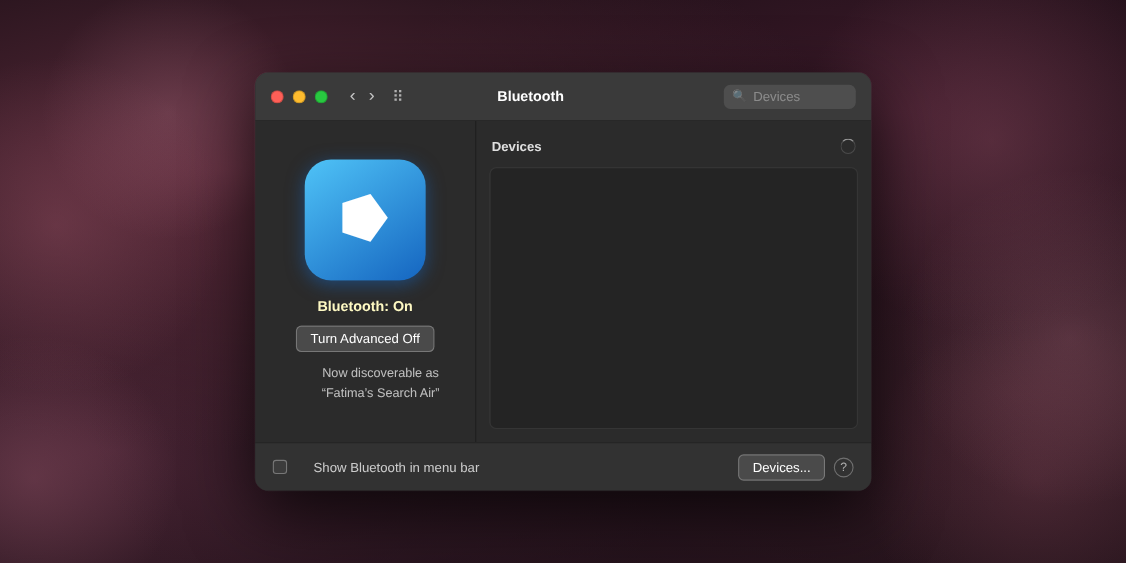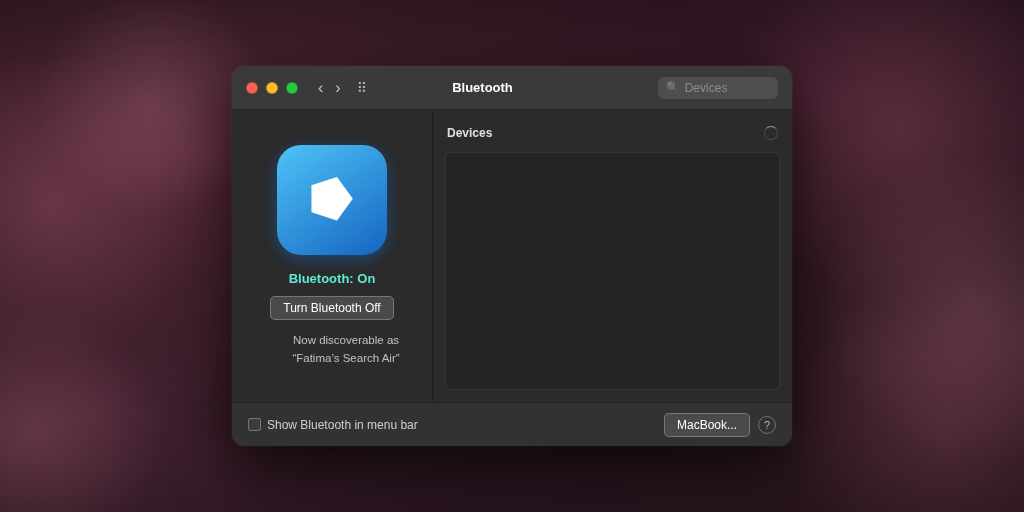--- a/index.html
+++ b/index.html
@@ -166,21 +166,21 @@
     }
 
     .bluetooth-symbol {
       color: white;
       font-size: 52px;
       line-height: 1;
       user-select: none;
     }
 
     .bluetooth-status {
-      color: #5eead4;
+      color: #fef9c3;
       font-size: 13px;
       font-weight: 600;
       margin-bottom: 10px;
     }
 
     .turn-off-btn {
       background: rgba(255,255,255,0.15);
       border: 0.5px solid rgba(255,255,255,0.25);
       color: #ffffff;
       font-size: 12px;
@@ -249,21 +249,21 @@
       display: flex;
       align-items: center;
       padding: 0 16px;
       gap: 8px;
       flex-shrink: 0;
     }
 
     .checkbox-area {
       display: flex;
       align-items: flex-start;
-      gap: 6px;
+      gap: 24px;
       flex: 1;
     }
 
     .checkbox {
       width: 13px;
       height: 13px;
       border: 1px solid rgba(255,255,255,0.3);
       border-radius: 3px;
       background: rgba(255,255,255,0.05);
       flex-shrink: 0;
@@ -325,21 +325,21 @@
     </div>
   </div>
 
   <div class="content">
 
     <div class="left-panel">
       <div class="bluetooth-icon-wrapper">
         <span class="bluetooth-symbol">⭓</span>
       </div>
       <div class="bluetooth-status">Bluetooth: On</div>
-      <button class="turn-off-btn">Turn Bluetooth Off</button>
+      <button class="turn-off-btn">Turn Advanced Off</button>
       <div class="discoverable-text">
         <span>Now discoverable as</span><br>
         <span>“Fatima’s Search Air”</span>
       </div>
     </div>
 
     <div class="right-panel">
       <div class="devices-header">
         <span class="devices-label">Devices</span>
         <div class="spinner"></div>
@@ -347,17 +347,17 @@
       <div class="devices-list"></div>
     </div>
 
   </div>
 
   <div class="footer">
     <div class="checkbox-area">
       <div class="checkbox"></div>
       <span class="checkbox-label">Show Bluetooth in menu bar</span>
     </div>
-    <button class="advanced-btn">MacBook...</button>
+    <button class="advanced-btn">Devices...</button>
     <button class="help-btn">?</button>
   </div>
 
 </div>
 
 </body></html>

